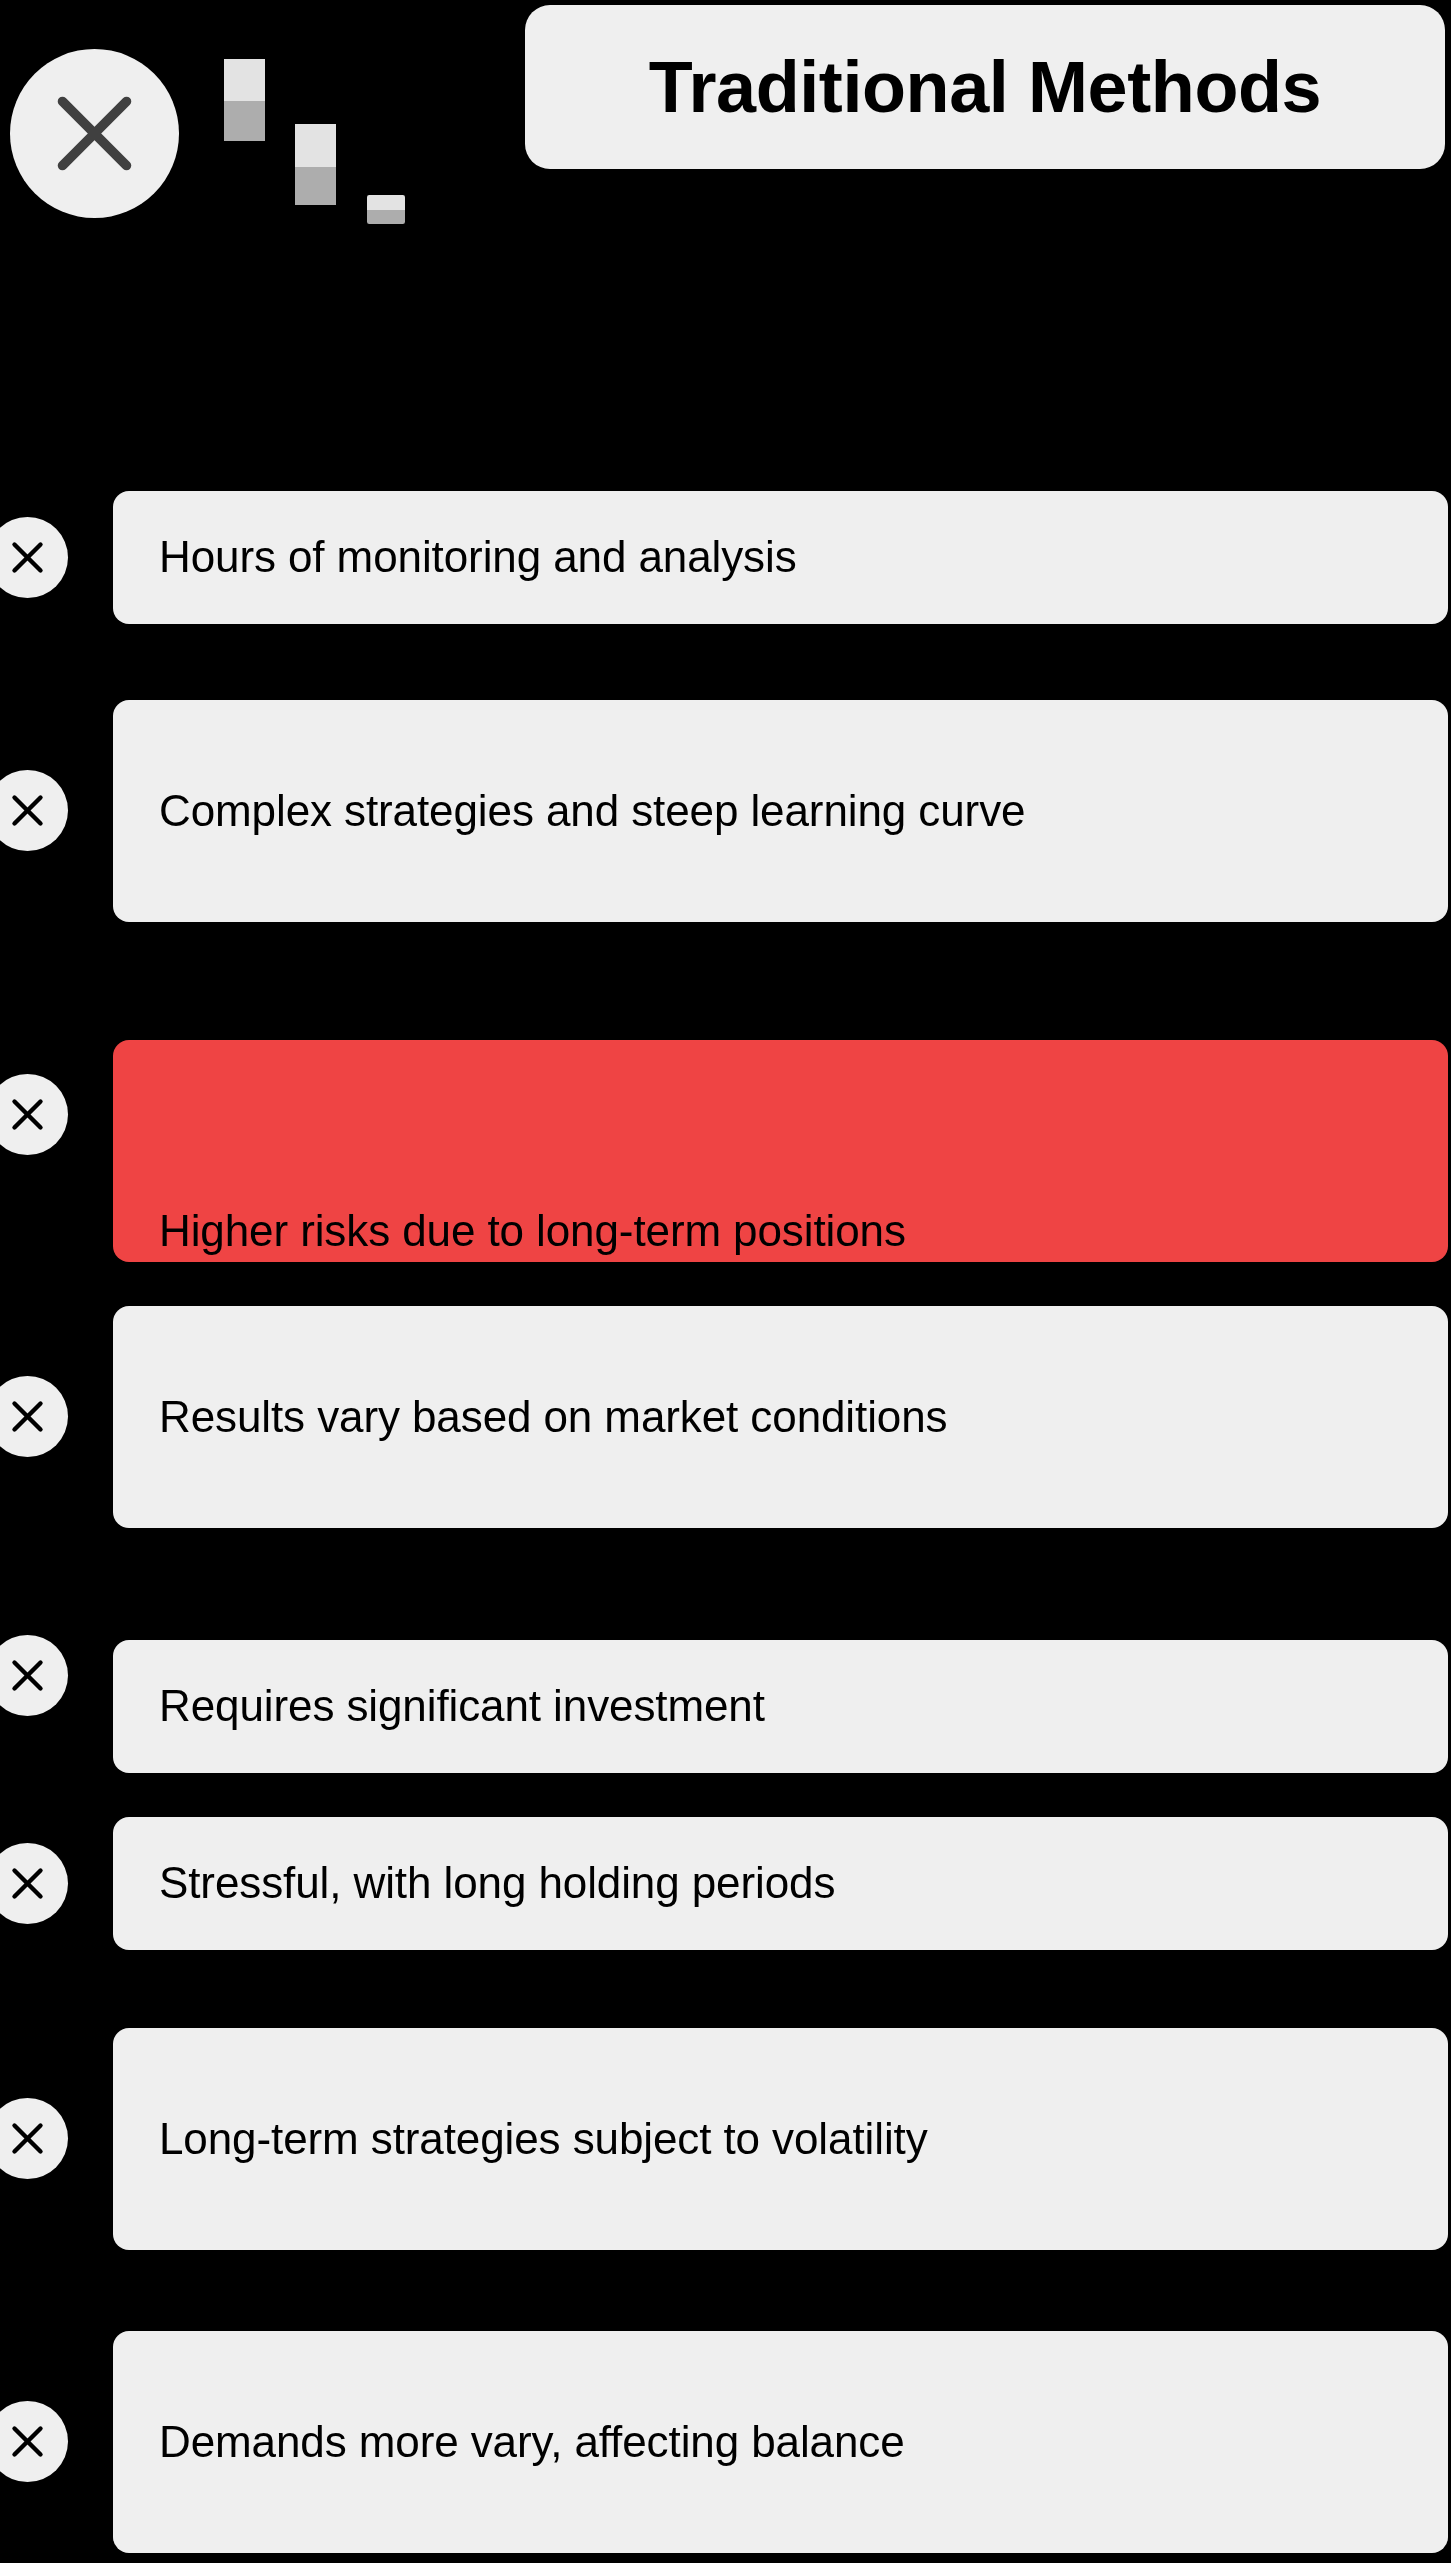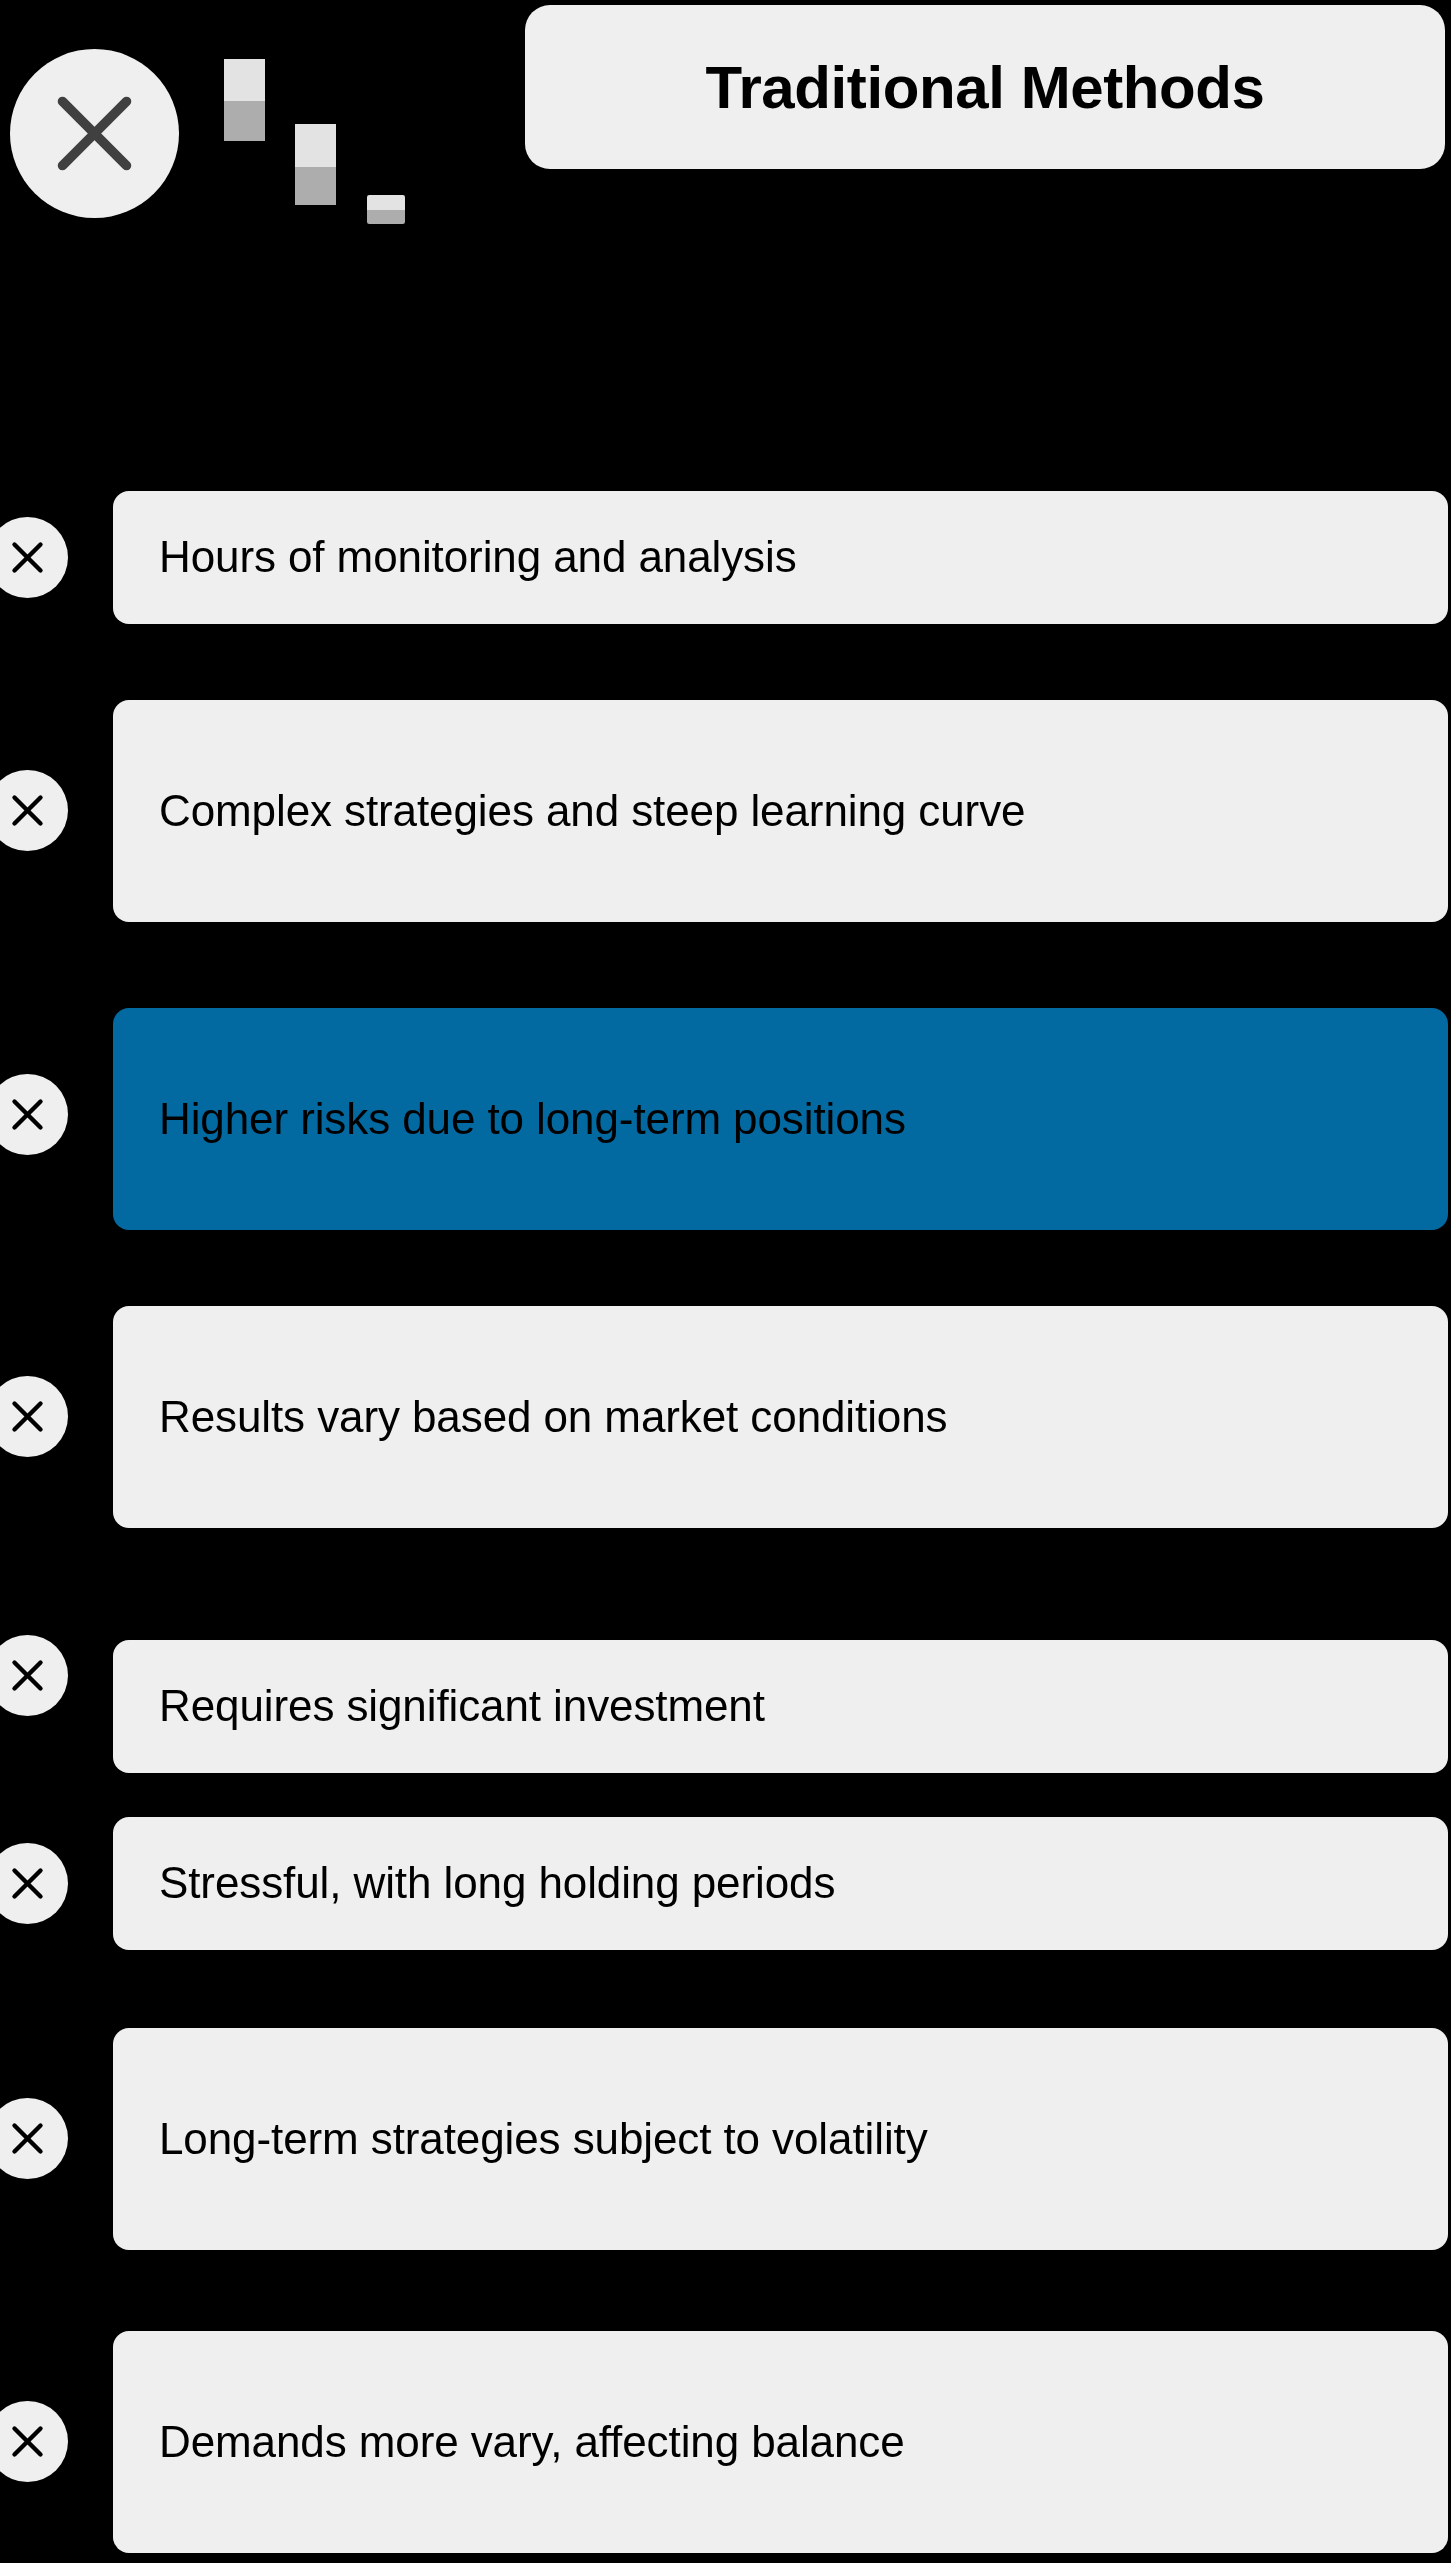--- a/index.html
+++ b/index.html
@@ -38,21 +38,21 @@
   #lb3 .top { height:50%; }
   #lb3 .bot { height:50%; }
 
   #title-pill {
     position:absolute; left:525px; top:5.1px;
     width:920px; height:164px;
     background:#EFEFEF; border-radius:25px;
     display:flex; align-items:center; justify-content:center;
   }
   #title-text {
-    font-size:60px; font-weight:bold; color:#000;
+    font-size:72px; font-weight:bold; color:#000;
     letter-spacing:-0.4px; white-space:nowrap;
   }
 
   
   #dash-line {
     position:absolute; left:855px; top:465px;
     width:2.9px; height:2098px;
     background-image:linear-gradient(to bottom,#000 0 20.4px, transparent 20.4px 41px);
     background-size:2.9px 41px;
     z-index:1;
@@ -144,21 +144,21 @@
           <div class="card-text">Complex strategies and steep learning curve</div>
         </div>
       </div>
       <div class="row" style="top: 0px;">
         <div class="row-badge" style="top: 1074px; background: rgb(239, 239, 239);">
           <svg viewBox="0 0 112 112">
             <line x1="38" y1="38" x2="74" y2="74" stroke="#000" stroke-width="6" stroke-linecap="round"></line>
             <line x1="74" y1="38" x2="38" y2="74" stroke="#000" stroke-width="6" stroke-linecap="round"></line>
           </svg>
         </div>
-        <div class="card" style="top: 1008px; height: 222px; background: #0369a1;">
+        <div class="card" style="top: 1040px; height: 222px; background: #ef4444; align-items: flex-end;">
           <div class="card-text">Higher risks due to long-term positions</div>
         </div>
       </div>
       <div class="row" style="top: 0px;">
         <div class="row-badge" style="top: 1376px; background: rgb(239, 239, 239);">
           <svg viewBox="0 0 112 112">
             <line x1="38" y1="38" x2="74" y2="74" stroke="#000" stroke-width="6" stroke-linecap="round"></line>
             <line x1="74" y1="38" x2="38" y2="74" stroke="#000" stroke-width="6" stroke-linecap="round"></line>
           </svg>
         </div>

